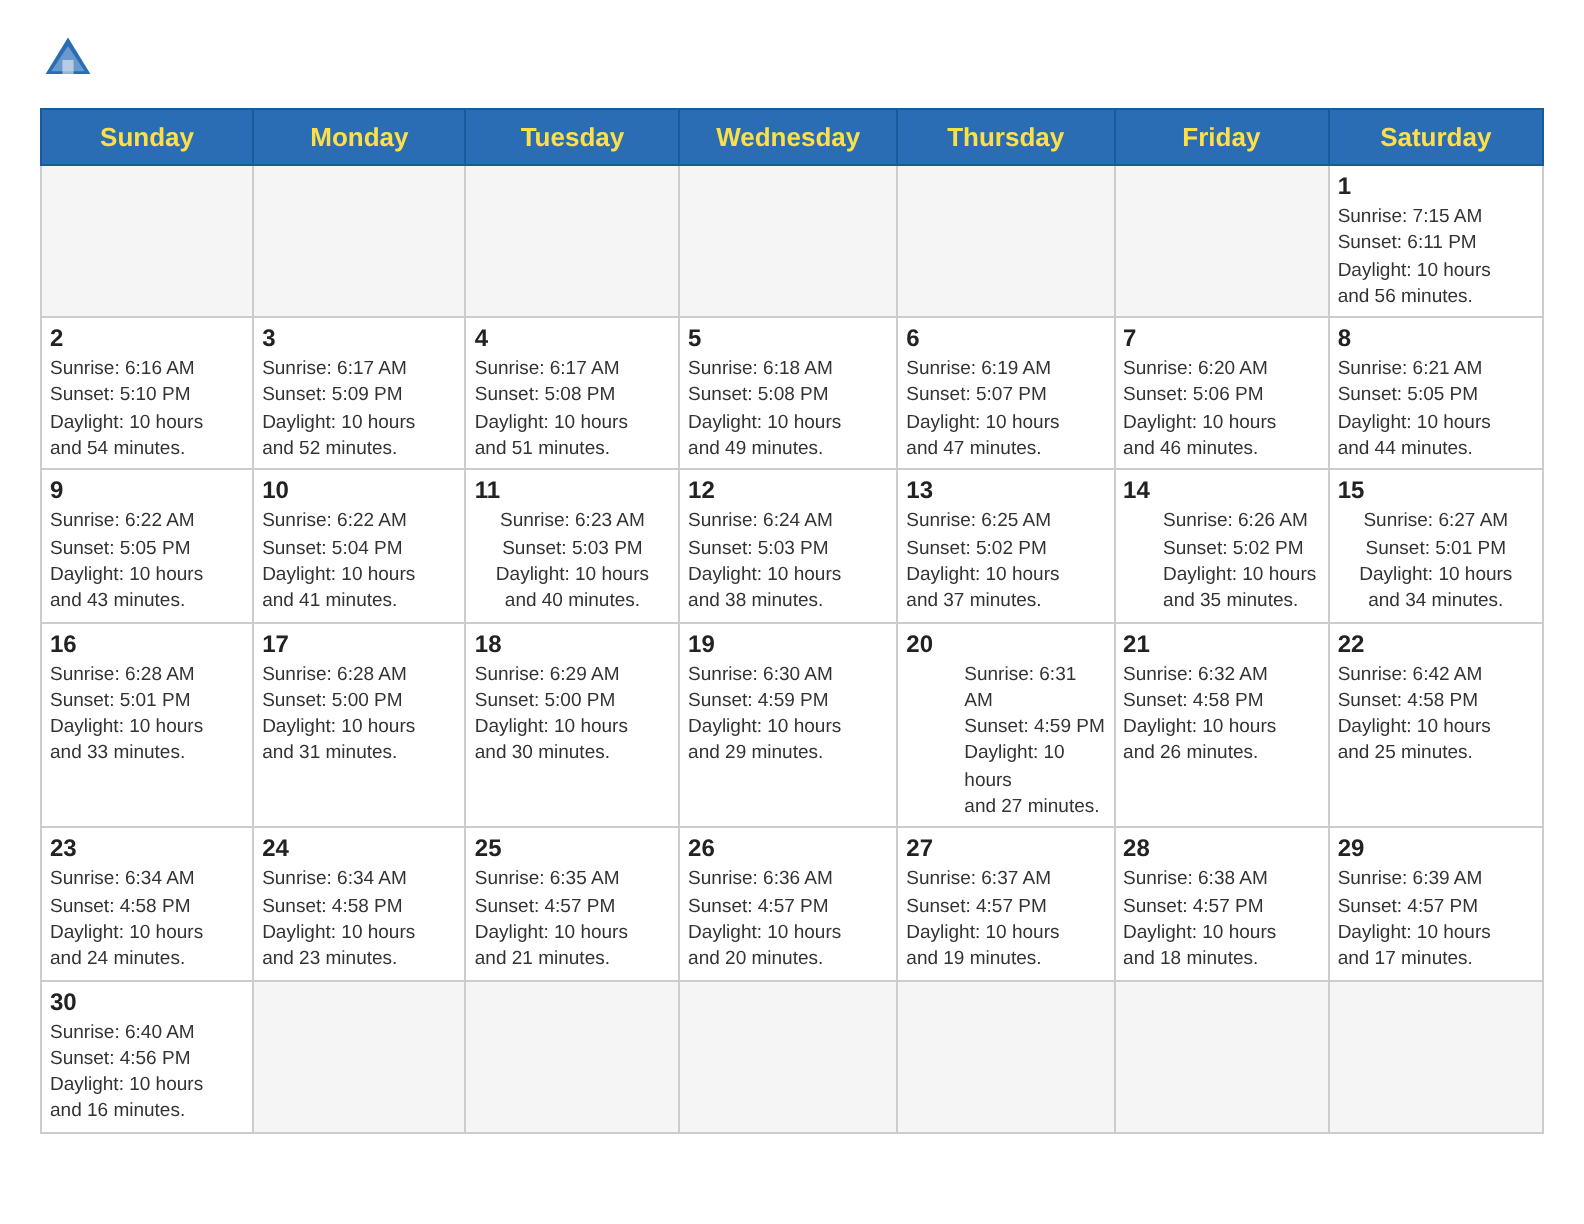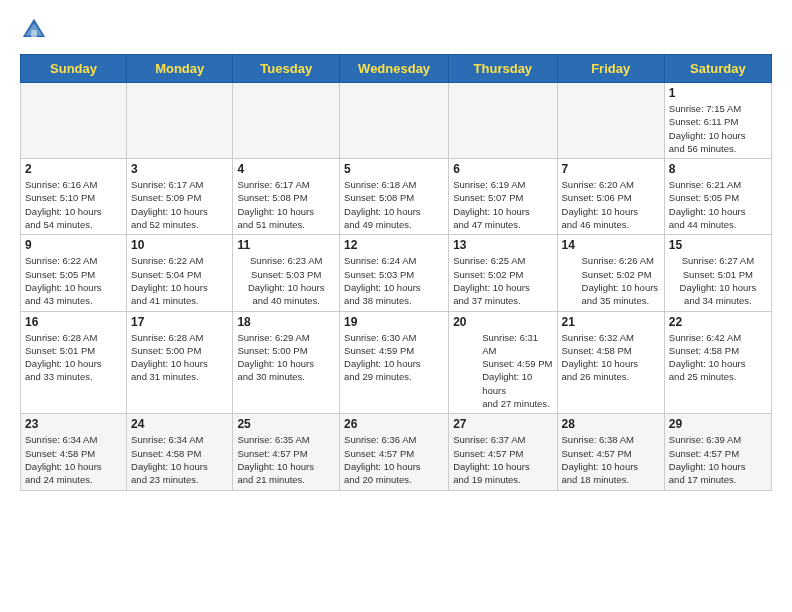--- a/index.html
+++ b/index.html
@@ -344,15 +344,30 @@
 and 18 minutes.</div>
           </td>
           <td>
             <span class="day-number">29</span>
             <div class="day-info" style="white-space: pre-line;">Sunrise: 6:39 AM
 Sunset: 4:57 PM
 Daylight: 10 hours
 and 17 minutes.</div>
           </td>
         </tr>
+        <tr>
+          <td class="has-data">
+            <span class="day-number">30</span>
+            <div class="day-info" style="white-space: pre-line;">Sunrise: 6:40 AM
+Sunset: 4:56 PM
+Daylight: 10 hours
+and 16 minutes.</div>
+          </td>
+          <td class="empty"></td>
+          <td class="empty"></td>
+          <td class="empty"></td>
+          <td class="empty"></td>
+          <td class="empty"></td>
+          <td class="empty"></td>
+        </tr>
       </tbody>
   </table>
 </div>
 
 </body></html>

